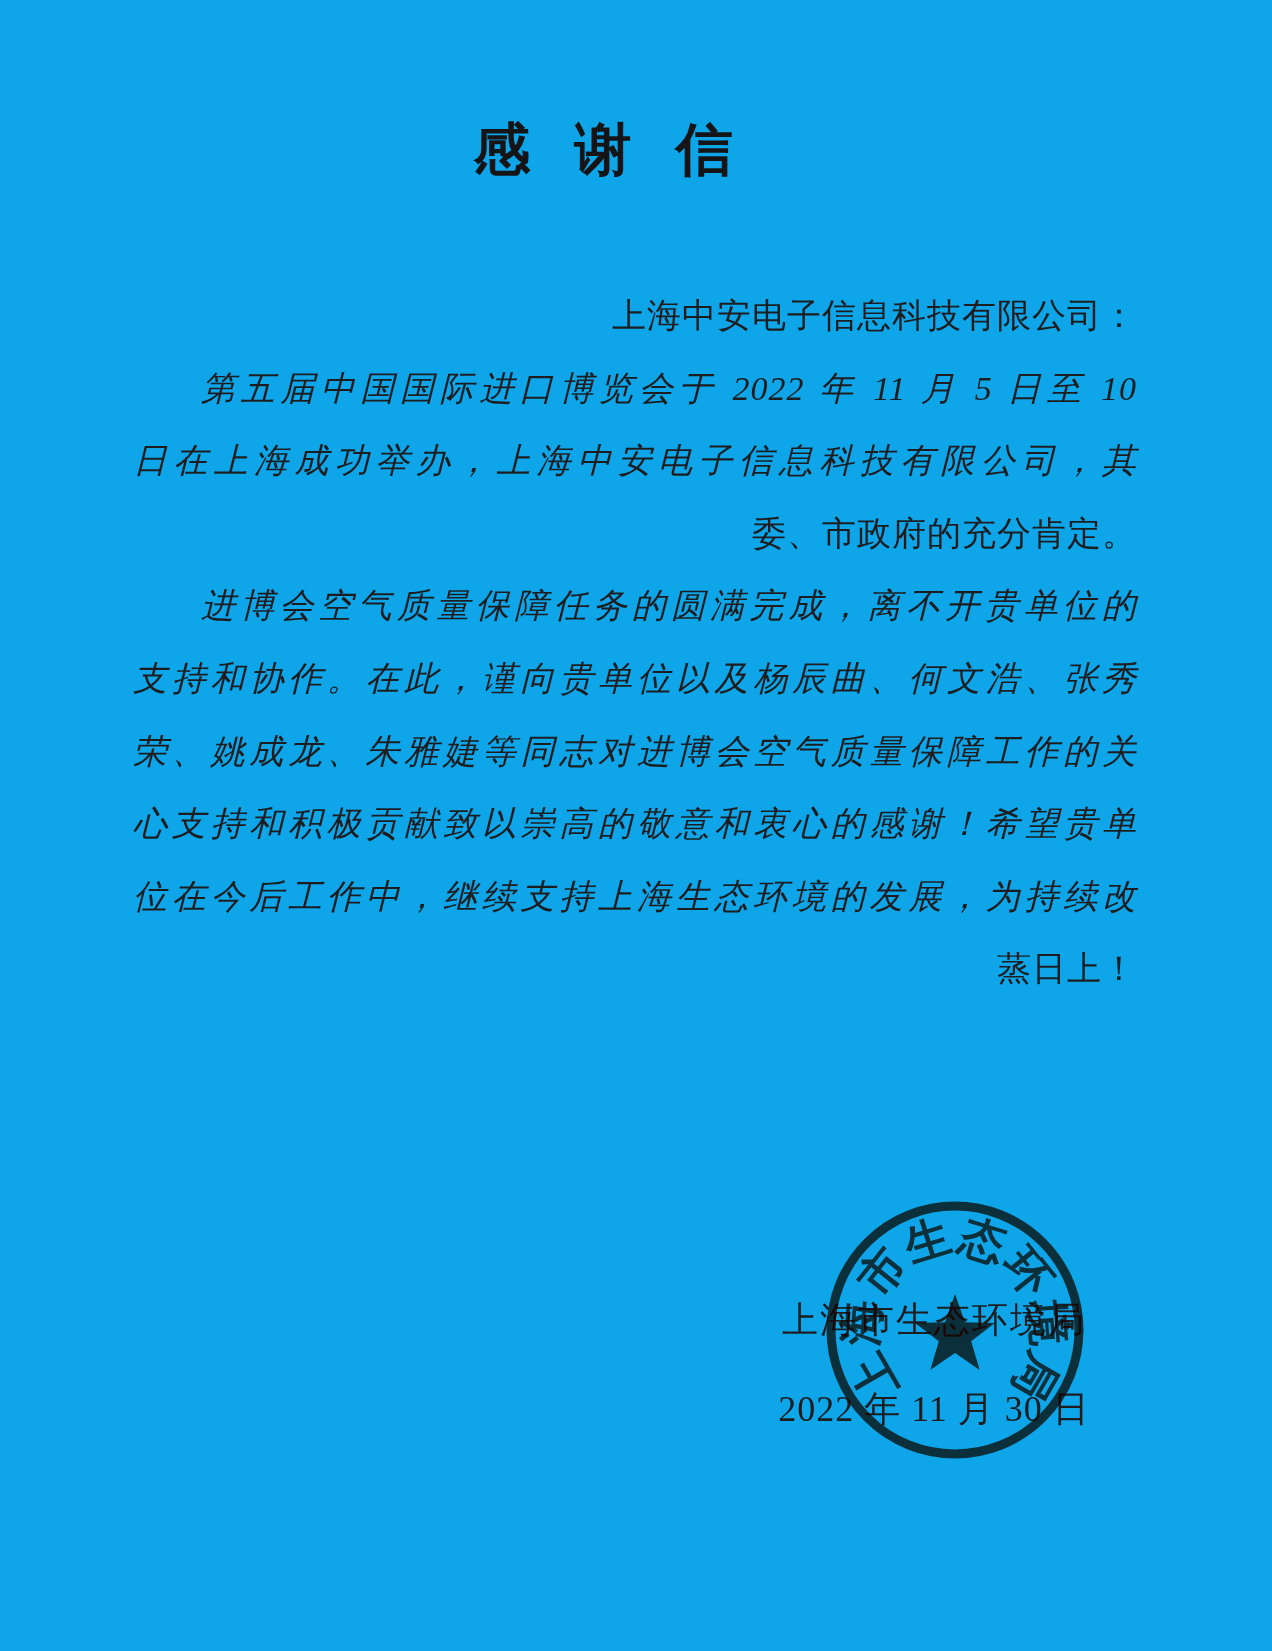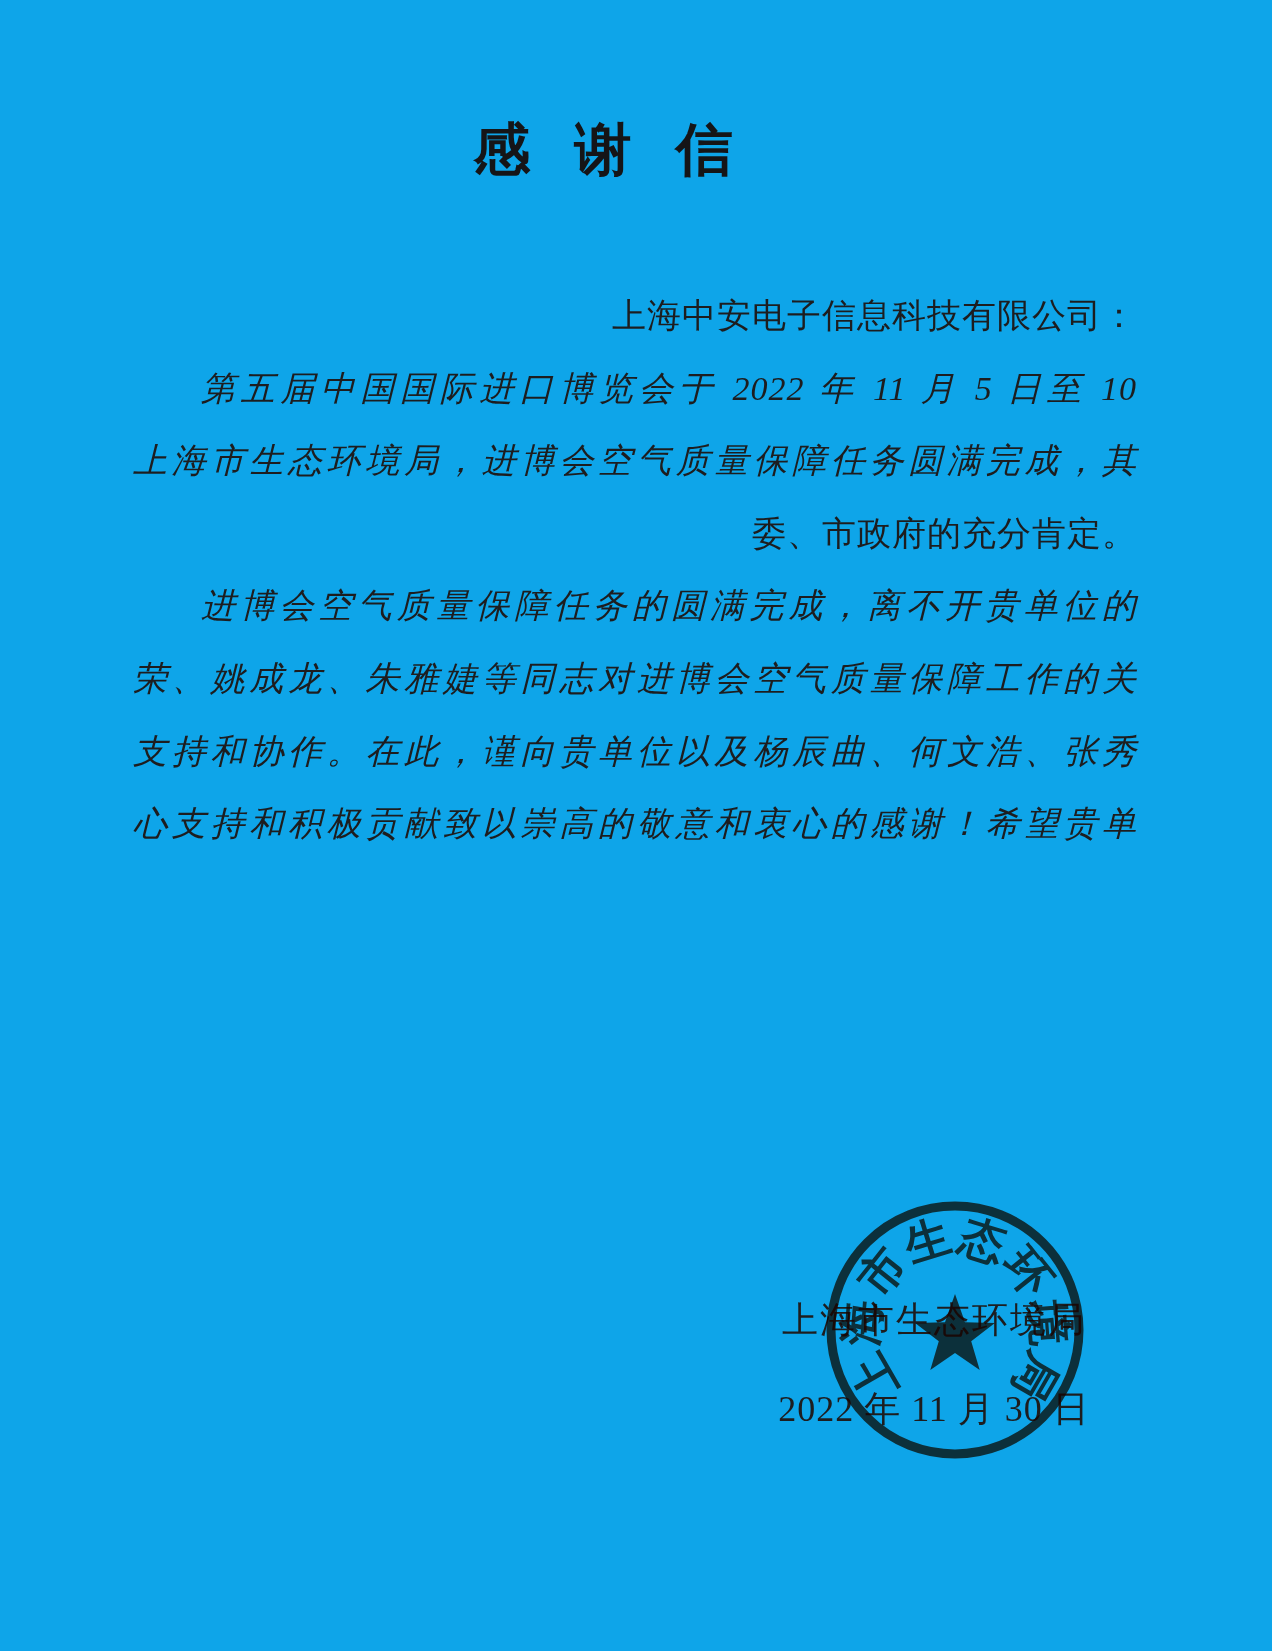--- a/index.html
+++ b/index.html
@@ -85,26 +85,28 @@
 </head>
 <body>
 
 <div class="page">
 
   <h1 class="title">感 谢 信</h1>
 
   <div class="body-block">
     <div class="line plain">上海中安电子信息科技有限公司：</div>
     <div class="line just indent">第五届中国国际进口博览会于 2022 年 11 月 5 日至 10</div>
-    <div class="line just">上海市生态环境局，进博会空气质量保障任务圆满完成，其</div>
+    <div class="line just">日在上海成功举办，上海中安电子信息科技有限公司，其</div>
     <div class="line plain">委、市政府的充分肯定。</div>
     <div class="line just indent">进博会空气质量保障任务的圆满完成，离不开贵单位的</div>
+    <div class="line just">支持和协作。在此，谨向贵单位以及杨辰曲、何文浩、张秀</div>
     <div class="line just">荣、姚成龙、朱雅婕等同志对进博会空气质量保障工作的关</div>
-    <div class="line just">支持和协作。在此，谨向贵单位以及杨辰曲、何文浩、张秀</div>
     <div class="line just">心支持和积极贡献致以崇高的敬意和衷心的感谢！希望贵单</div>
+    <div class="line just">位在今后工作中，继续支持上海生态环境的发展，为持续改</div>
+    <div class="line plain">蒸日上！</div>
   </div>
 
   <div class="signature-block">
     <div class="sig-name">上海市生态环境局</div>
     <div class="sig-date">2022 年 11 月 30 日</div>
   </div>
 
   <svg class="stamp" viewBox="0 0 280 280" xmlns="http://www.w3.org/2000/svg">
     <g fill="#cf362b">
       <circle cx="140" cy="140" r="124" fill="none" stroke="#cf362b" stroke-width="9"></circle>

